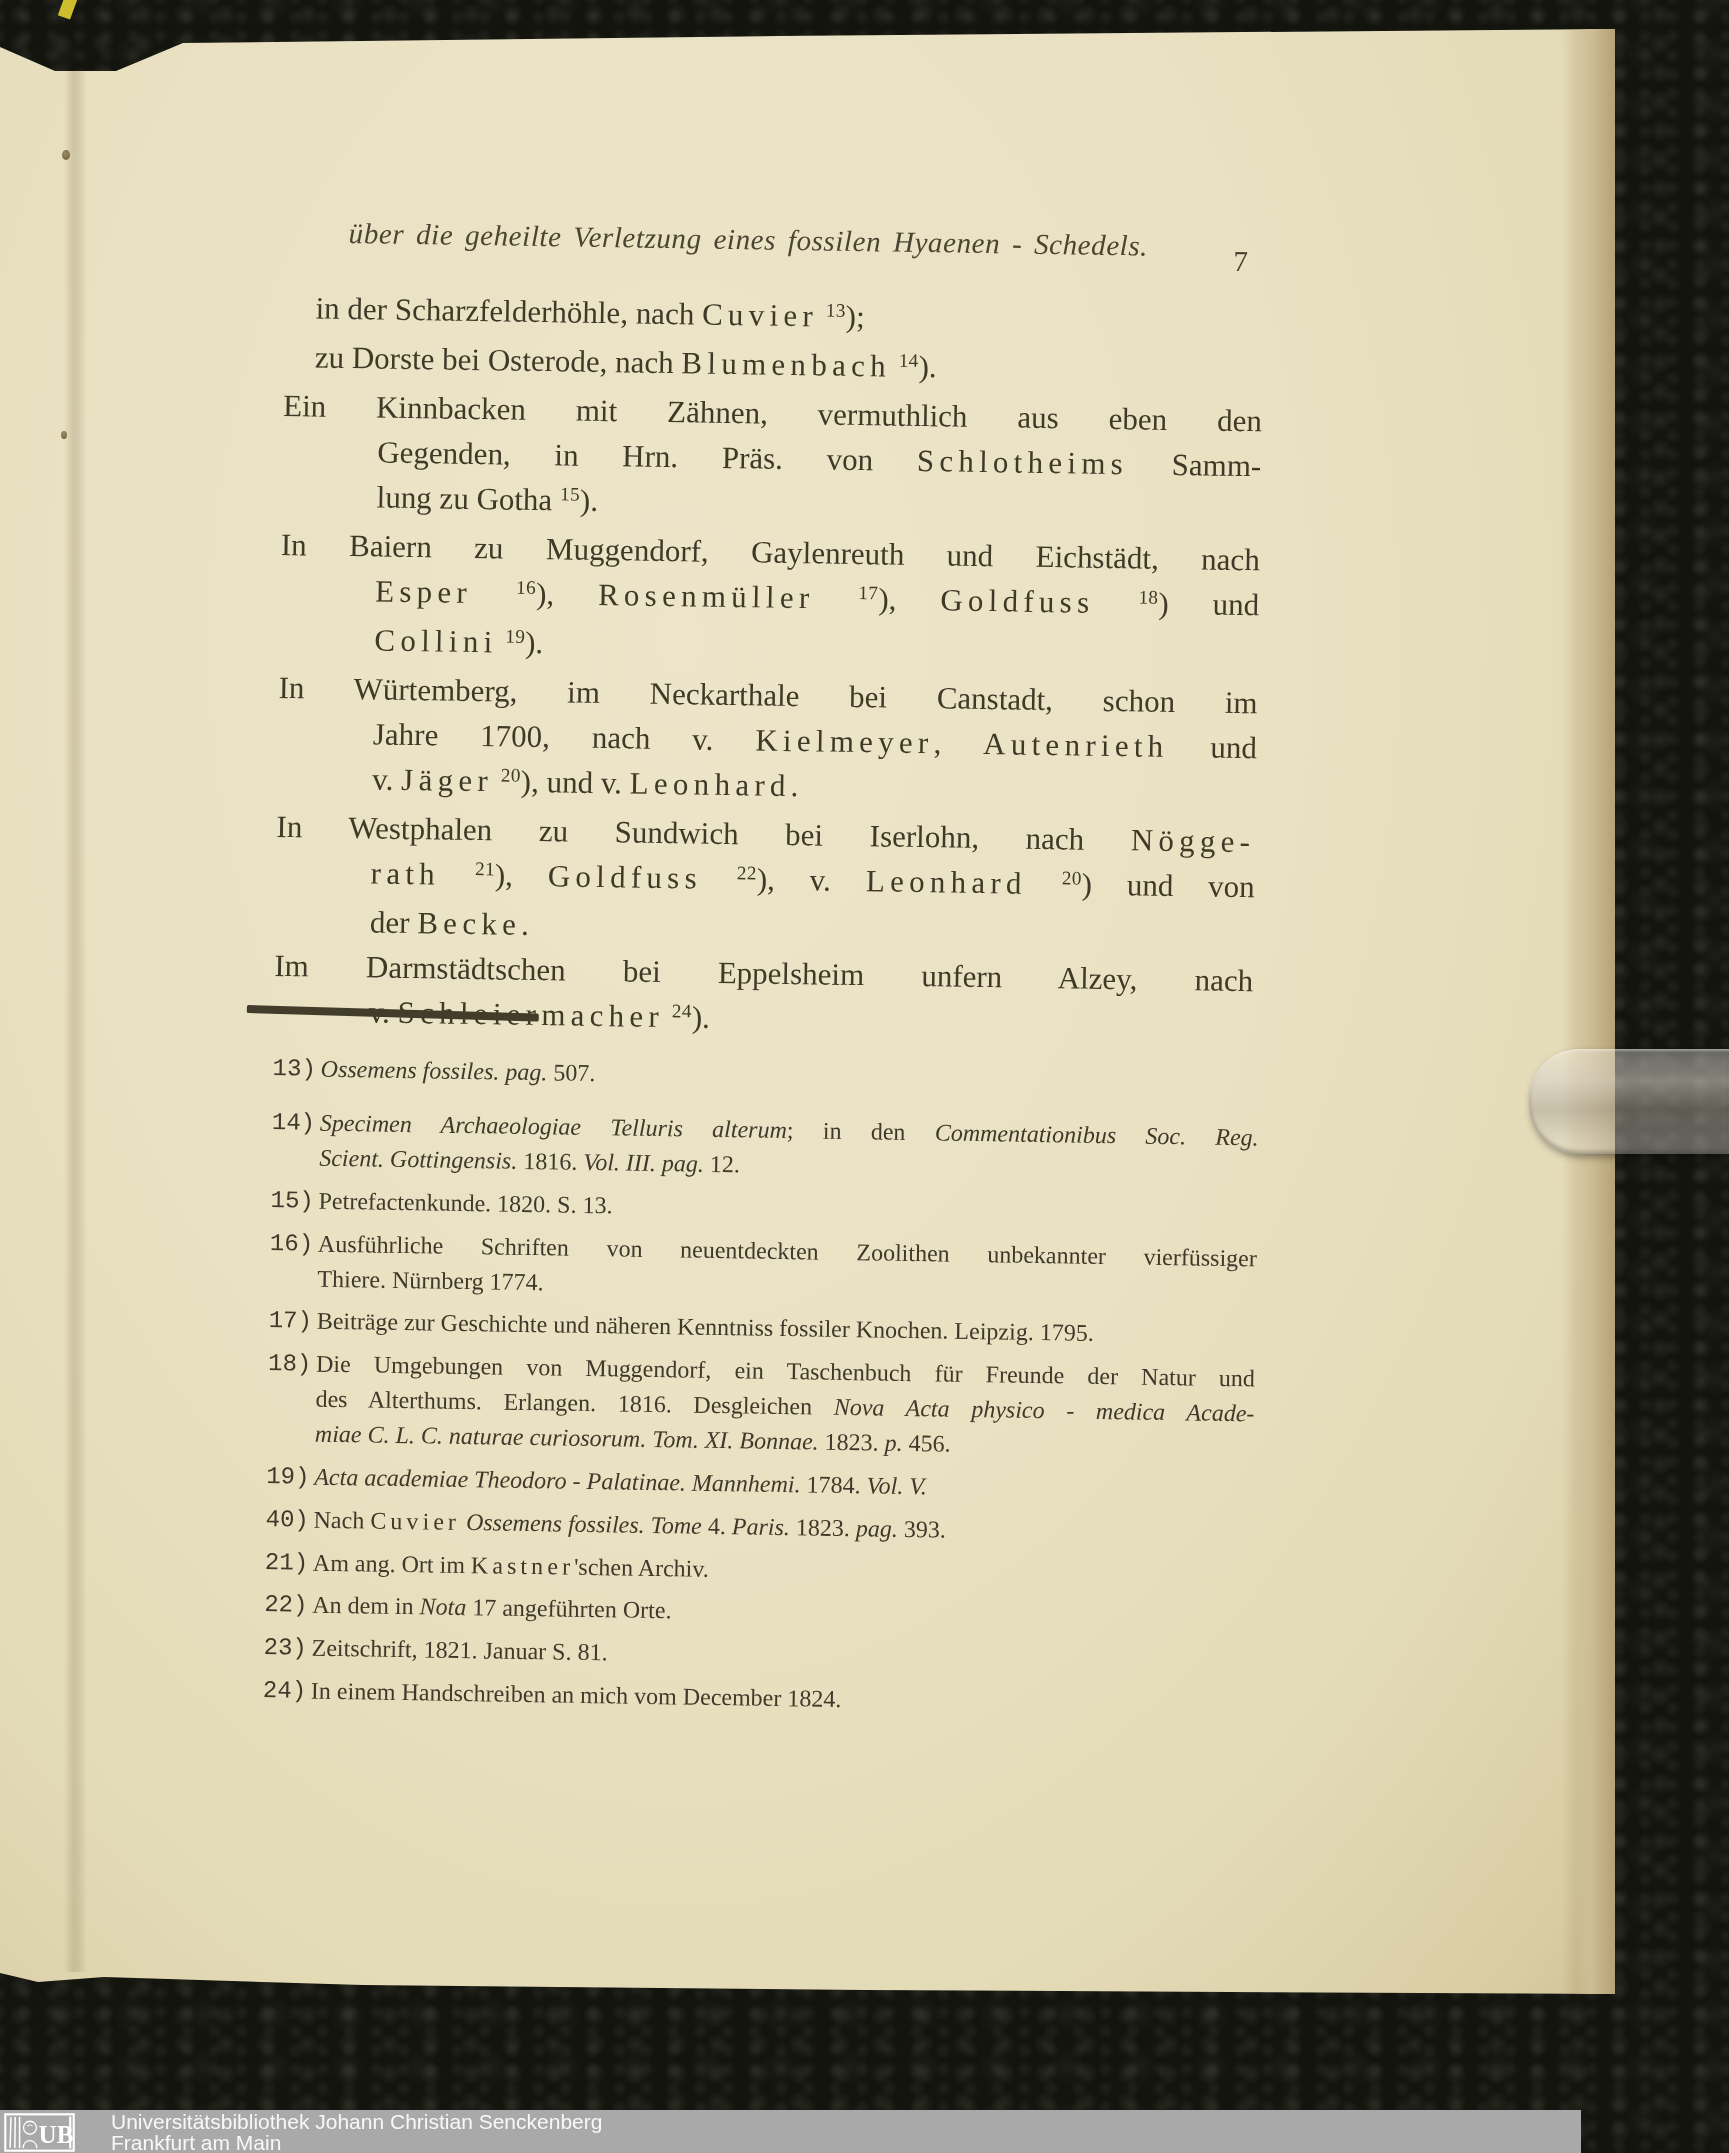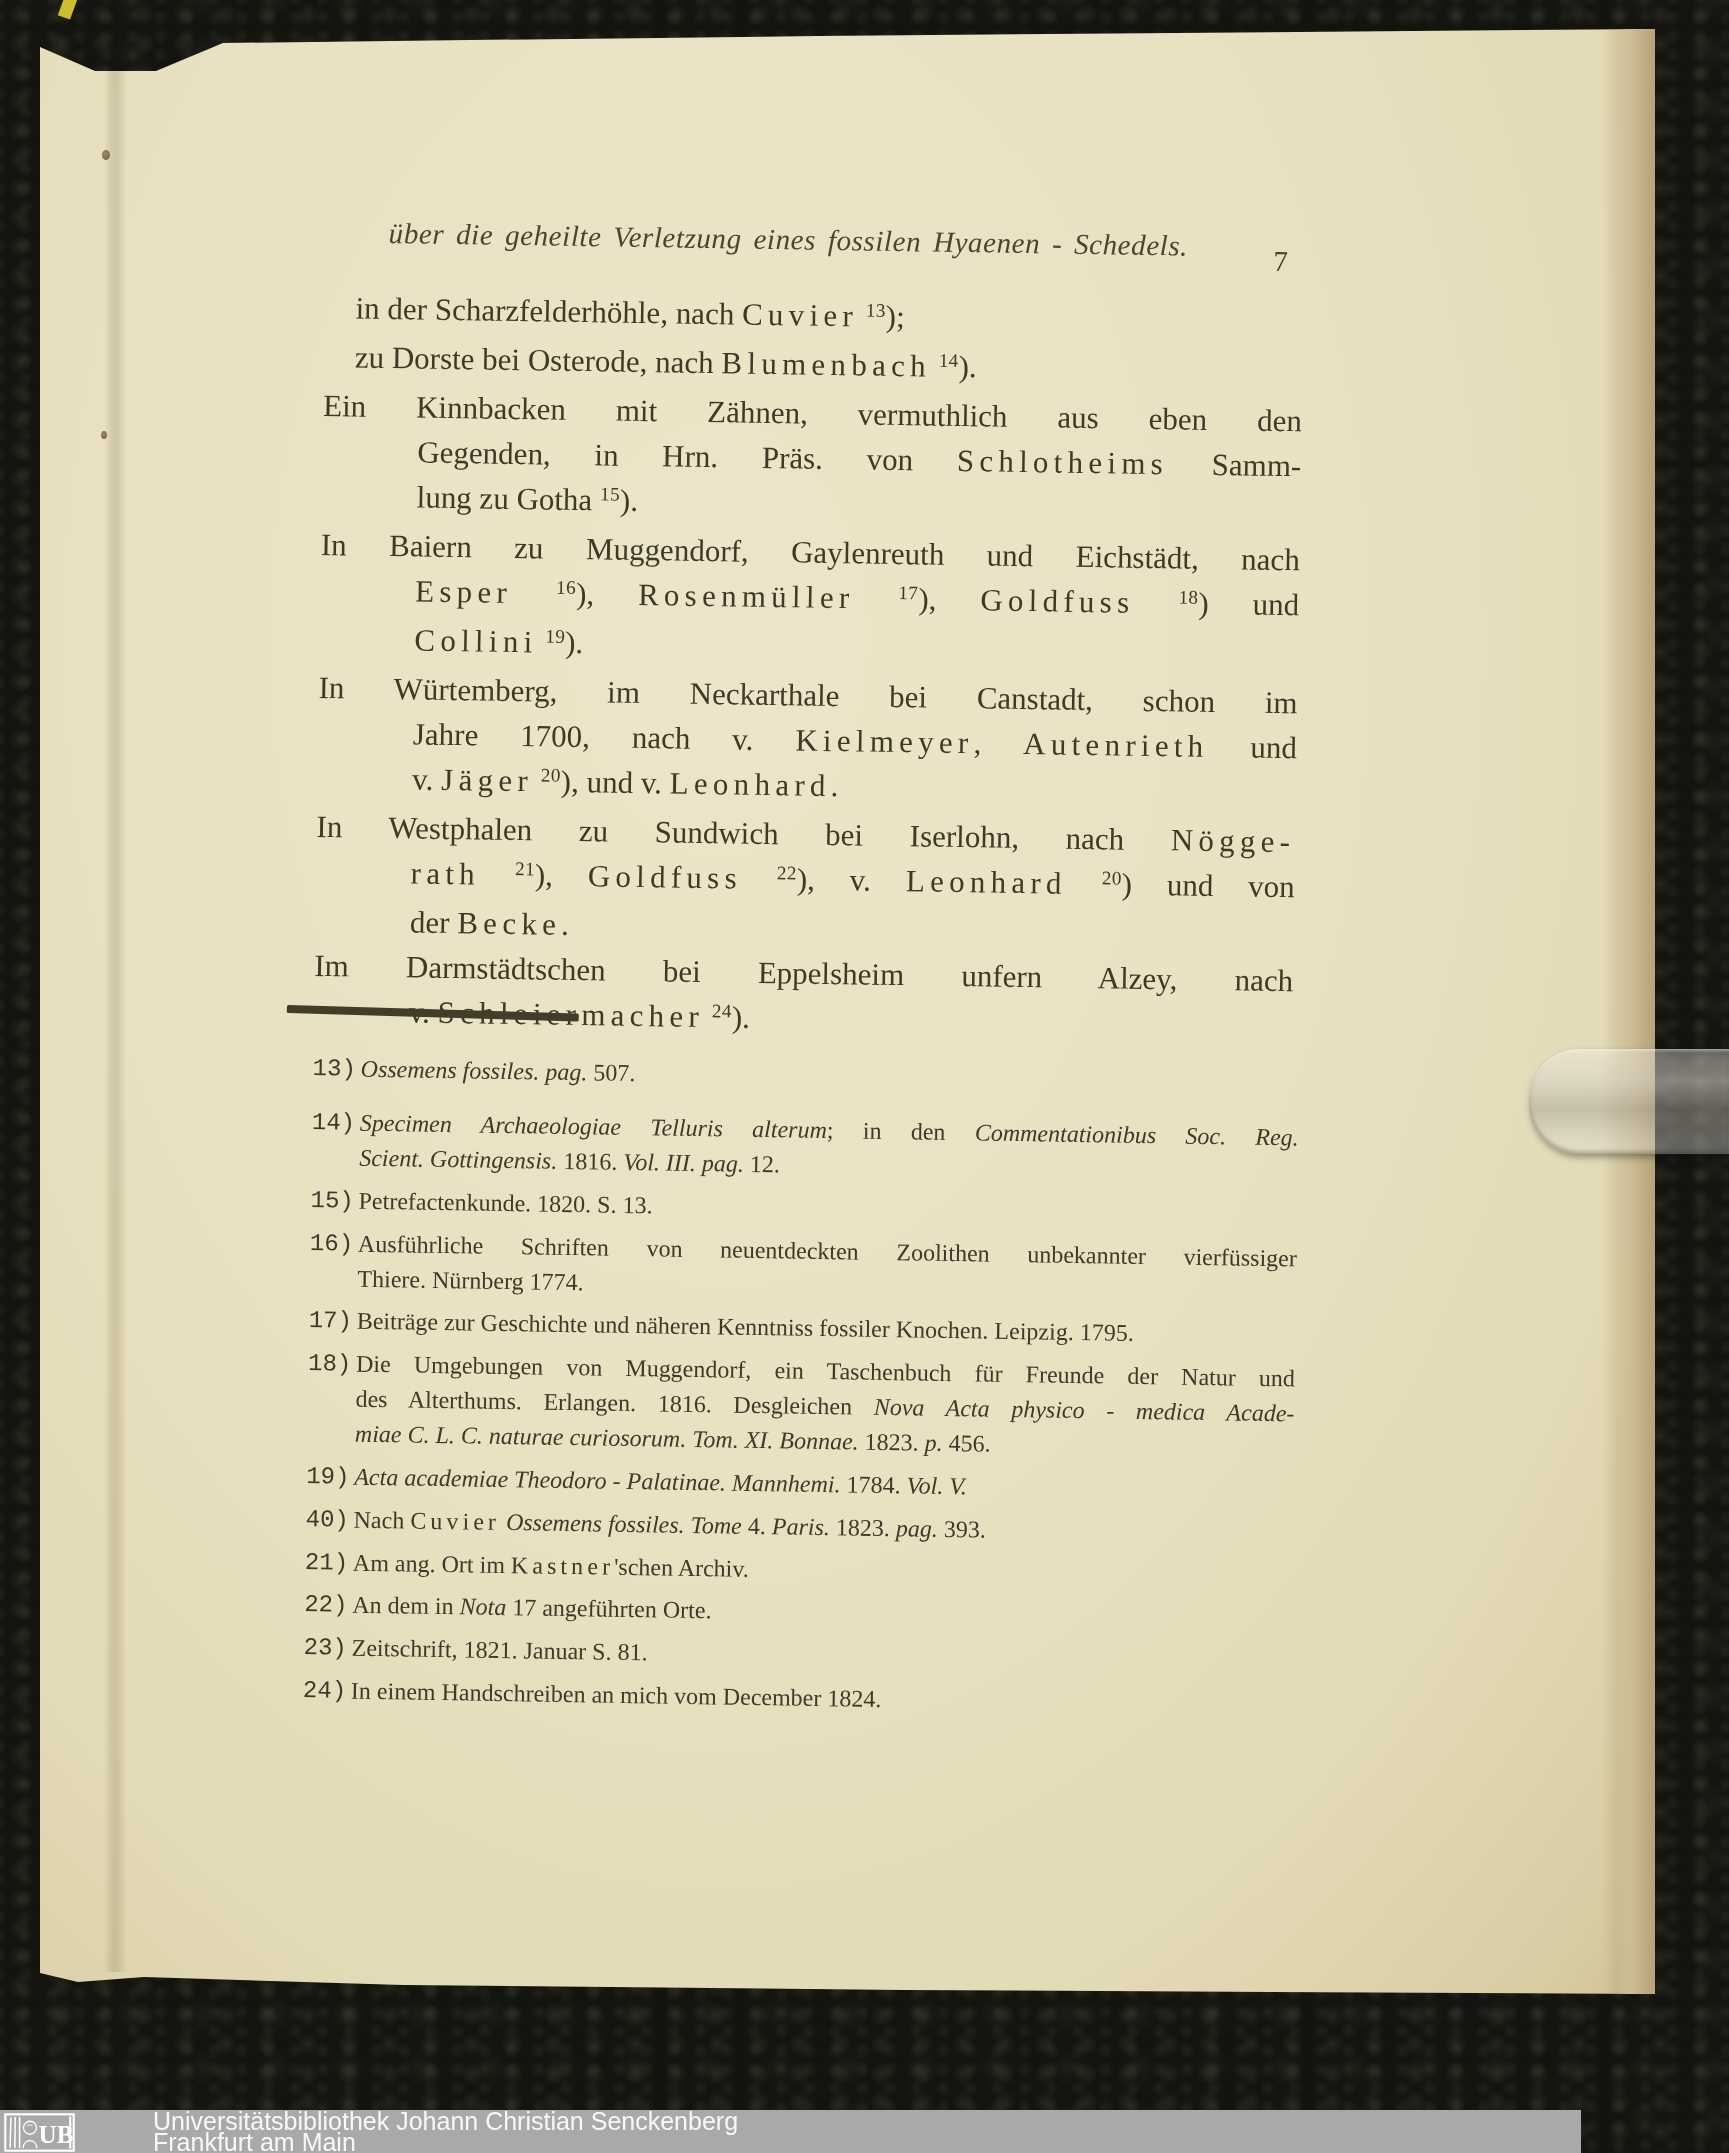--- a/index.html
+++ b/index.html
@@ -9,21 +9,21 @@
     background-image:
       radial-gradient(circle, rgba(105,108,92,.17) 9%, rgba(0,0,0,0) 46%),
       radial-gradient(circle, rgba(62,64,52,.25) 11%, rgba(0,0,0,0) 52%),
       radial-gradient(circle, rgba(130,132,115,.07) 6%, rgba(0,0,0,0) 40%);
     background-size:41px 29px, 27px 19px, 72px 53px;
     background-position:0 0, 12px 7.8px, 23px 27px;}
   
   #page{position:absolute;left:0;top:0;width:1615px;height:1997px;
     background:radial-gradient(ellipse at 42% 32%, #ece5c9 0%, #e9e1c2 45%, #e3dab6 75%, #d8cca3 94%, #cfc198 100%);
     clip-path:polygon(0px 47px,55px 71px,116px 71px,183px 43px,778px 36px,1615px 29px,
-                      1615px 1994px,865px 1990px,363px 1985px,104px 1977px,38px 1982px,0px 1973px);margin-left:40px;}
+                      1615px 1994px,865px 1990px,363px 1985px,104px 1977px,38px 1982px,0px 1973px);}
   #gutter-fold{position:absolute;left:64px;top:52px;width:22.5px;height:1920px;
     background:linear-gradient(90deg, rgba(0,0,0,0), rgba(125,108,70,.22) 38%, rgba(92,76,44,.16) 58%, rgba(0,0,0,0));}
   #fore-edge{position:absolute;left:1562px;top:26px;width:54px;height:1970px;
     background:linear-gradient(90deg, rgba(0,0,0,0), rgba(160,135,88,.22) 26%, #cebe96 52%, #bfad83 78%, #b5a276 100%);}
   .hole{position:absolute;border-radius:50%;background:radial-gradient(circle at 40% 35%, #9c8c63, #6d5e3c);}
   #hole1{left:62px;top:150px;width:7.8px;height:9.5px;}
   #hole2{left:61px;top:431px;width:6px;height:7.8px;}
   #corner-sliver{position:absolute;left:61px;top:-3.5px;width:13px;height:21px;background:#cdbe2e;transform:rotate(20deg);}
   
   .skew{transform:rotate(.9deg);transform-origin:0 0;}
@@ -53,21 +53,21 @@
   
   #holder-strip{position:absolute;left:1529px;top:1049px;width:201px;height:105px;z-index:6;
     border-radius:50px 0 0 50px;
     background:linear-gradient(180deg, rgba(246,244,238,.34) 0%, rgba(216,211,201,.58) 30%,
                rgba(168,162,152,.50) 58%, rgba(208,204,196,.42) 82%, rgba(238,236,230,.36) 100%);
     box-shadow:inset 0 1.7px 2.6px rgba(255,255,255,.45), inset 0 -2.6px 4.3px rgba(40,38,32,.35), 1.7px 3.5px 7.8px rgba(0,0,0,.35);}
   
   #footer-bar{position:absolute;left:0;bottom:0;width:1581px;height:44px;background:#a9a9a9;z-index:10;
     font-family:"Liberation Sans","DejaVu Sans",sans-serif;color:#f8f8f8;}
   #footer-logo{position:absolute;left:3.5px;top:2.6px;width:71px;height:39px;}
-  #footer-text{position:absolute;left:111px;top:0.9px;font-size:25px;line-height:21.6px;margin-left:42px;}
+  #footer-text{position:absolute;left:111px;top:0.9px;font-size:21px;line-height:21.6px;}
 </style>
 </head>
 <body>
 
 <div id="canvas">
 
   <div id="page">
     <div id="gutter-fold"></div>
     <div id="fore-edge"></div>
     <div class="hole" id="hole1"></div>

